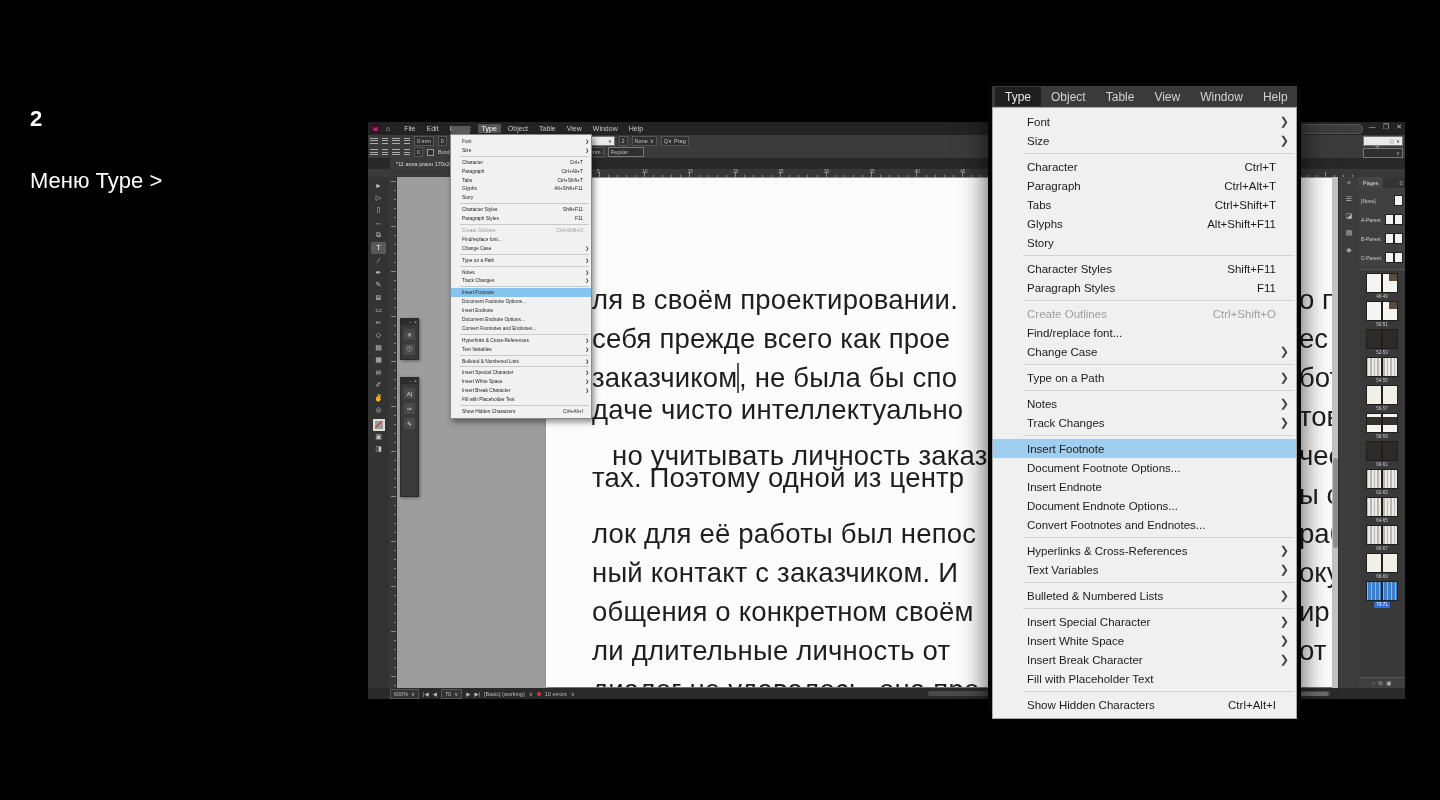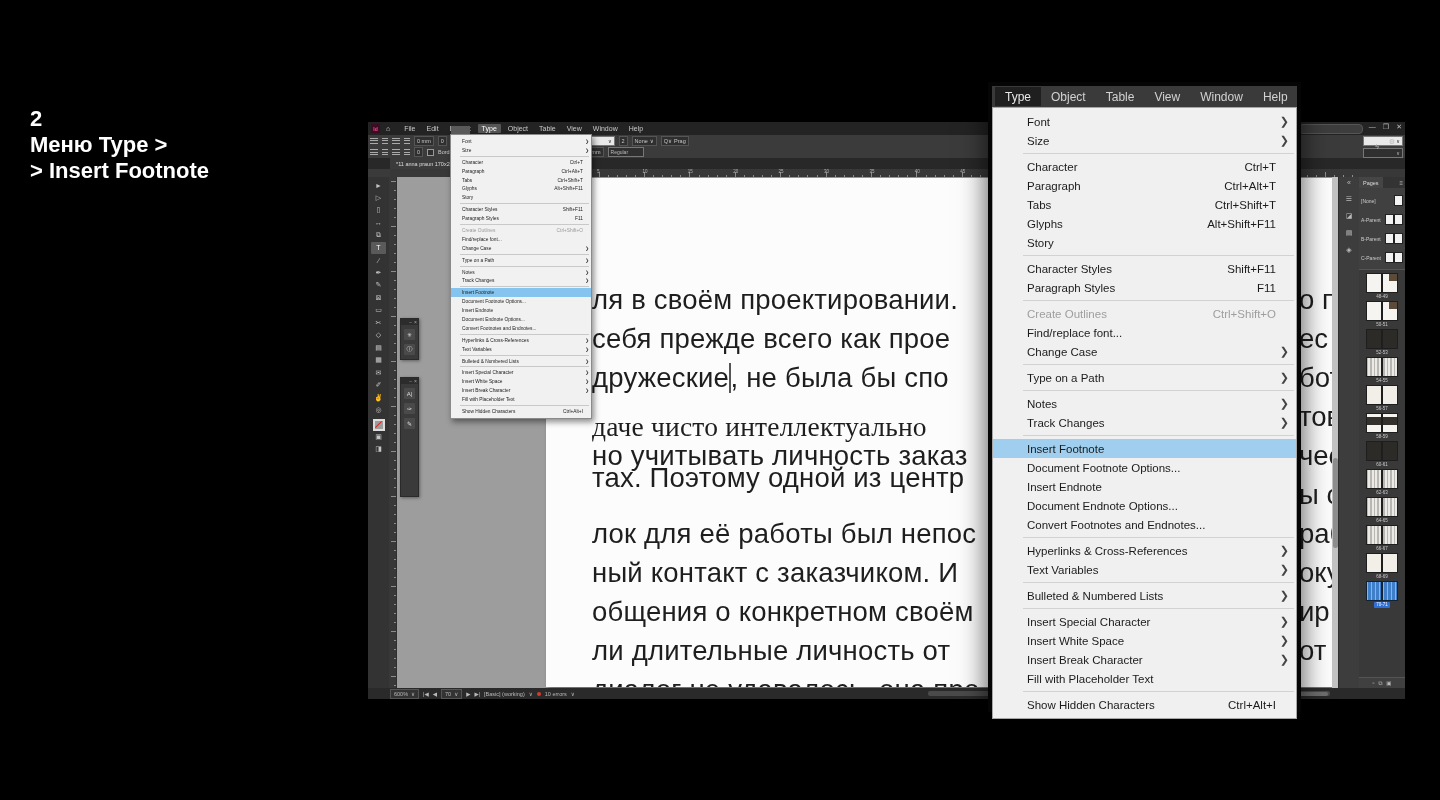--- a/index.html
+++ b/index.html
@@ -1,21 +1,21 @@
 <!DOCTYPE html>
 <html><head>
 <meta charset="utf-8">
 <style>
   html,body{margin:0;padding:0;background:#000;}
   .stage{position:relative;width:1440px;height:800px;background:#000;overflow:hidden;
          font-family:"Liberation Sans",sans-serif;}
   
   .caption{position:absolute;left:30px;top:106px;color:#fff;}
   .cap-step{font-size:22px;font-weight:bold;}
-  .cap-main{font-size:22px;font-weight:bold;line-height:26px;}
+  .cap-main{margin-top:36px;font-size:22px;font-weight:normal;line-height:26px;}
   .cap-ru{margin-top:22px;font-size:22px;font-weight:bold;}
   
   .app{position:absolute;left:368px;top:122px;width:1037px;height:577px;background:#3a3a3a;}
   .titlebar{position:absolute;left:0;top:0;width:100%;height:13px;background:#232323;
             display:flex;align-items:center;font-size:7px;color:#c9c9c9;}
   .logo{width:9px;height:9px;margin-left:3px;background:#3c0b24;color:#ff4d93;font-size:5px;
         font-weight:bold;display:flex;align-items:center;justify-content:center;border-radius:1px;}
   .home{margin-left:6px;font-size:7px;color:#cfcfcf;}
   .appmenu{display:flex;margin-left:10px;gap:3px;}
   .appmenu span{padding:1px 4px;}
@@ -154,21 +154,20 @@
 </style>
 </head>
 <body>
 
 <div class="stage">
 
   <div class="caption">
     <div class="cap-step">2</div>
     <div class="cap-main">
       <div>Меню Type  &gt;</div>
-      <div>&gt; Insert Footnote</div>
     </div>
   </div>
 
   <div class="app">
     <div class="titlebar">
       <div class="logo">Id</div>
       <div class="home">⌂</div>
       <div class="appmenu" id="app-menubar">
           <span>File</span>
           <span>Edit</span>
@@ -455,23 +454,23 @@
           <div class="vtick" style="top: 481px;"></div>
           <div class="vtick" style="top: 490px;"></div>
           <div class="vtick maj" style="top: 499px;"></div>
           <div class="vtick" style="top: 508px;"></div>
         </div>
 
       <div class="page">
         <div id="doc-lines">
             <div class="doc-line" style="top: 106px;">ля в своём проектировании.</div>
             <div class="doc-line" style="top: 145px;">себя прежде всего как прое</div>
-            <div class="doc-line" style="top: 184px;"><span>дружеские</span><span class="caret"></span><span>, не была бы спо</span></div>
-            <div class="doc-line" style="top: 233px; font-family: Liberation Serif, serif;">даче чисто интеллектуально</div>
-            <div class="doc-line" style="top: 262px;">но учитывать личность заказ</div>
+            <div class="doc-line" style="top: 184px;"><span>заказчиком</span><span class="caret"></span><span>, не была бы спо</span></div>
+            <div class="doc-line" style="top: 216px;">даче чисто интеллектуально</div>
+            <div class="doc-line" style="top: 262px; margin-left: 20px;">но учитывать личность заказ</div>
             <div class="doc-line" style="top: 284px; text-align: center;">тах. Поэтому одной из центр</div>
             <div class="doc-line" style="top: 340px;">лок для её работы был непос</div>
             <div class="doc-line" style="top: 379px;">ный контакт с заказчиком. И</div>
             <div class="doc-line" style="top: 418px;">общения о конкретном своём</div>
             <div class="doc-line" style="top: 457px;">ли длительные личность от</div>
             <div class="doc-line" style="top: 496px;">диалог не удавалось, она про</div>
           </div>
         <div id="doc-frags">
             <div class="doc-frag" style="top: 106px;">о п</div>
             <div class="doc-frag" style="top: 145px;">ес</div>

